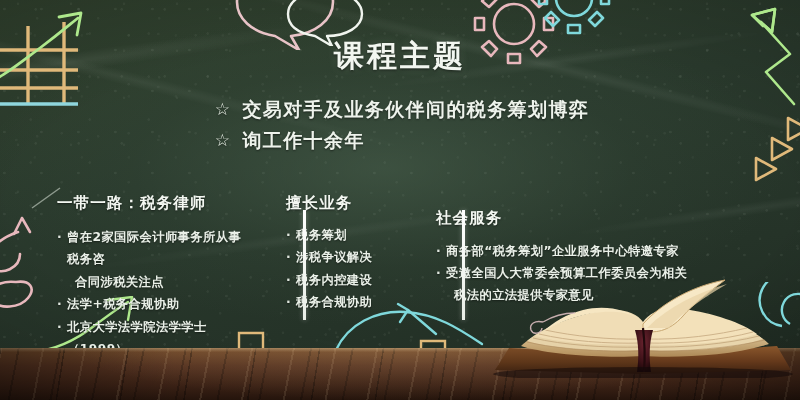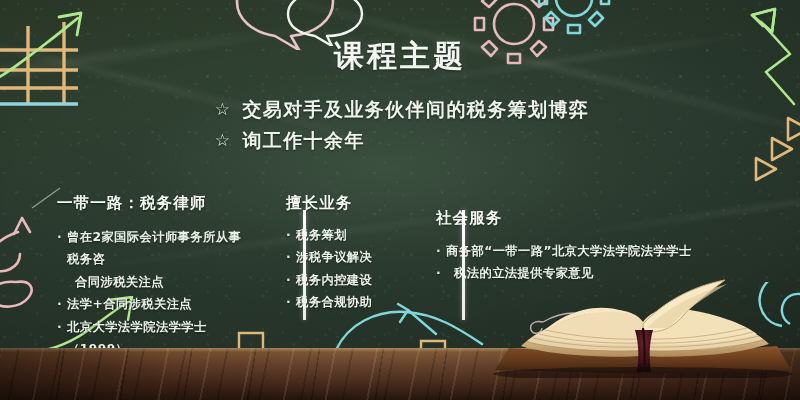--- a/index.html
+++ b/index.html
@@ -301,21 +301,21 @@
       <ul class="bullets">
         <li>
           <span class="dot">·</span>
           <span class="txt">
             <span>曾在2家国际会计师事务所从事税务咨</span>
             <span class="l2">合同涉税关注点</span>
           </span>
         </li>
         <li>
           <span class="dot">·</span>
-          <span class="txt">法学+合同涉税关注点</span>
+          <span class="txt">法学+税务合规协助</span>
         </li>
         <li>
           <span class="dot">·</span>
           <span class="txt">北京大学法学院法学学士（1999）</span>
         </li>
       </ul>
     </div>
 
     <div class="col" id="col-2">
       <div class="col-head">擅长业务</div>
@@ -337,25 +337,26 @@
           <span class="txt">税务合规协助</span>
         </li>
       </ul>
     </div>
 
     <div class="col" id="col-3">
       <div class="col-head">社会服务</div>
       <ul class="bullets">
         <li>
           <span class="dot">·</span>
-          <span class="txt">商务部“一带一路”北京大学法学院法学学士</span>
+          <span class="txt">商务部“税务筹划”企业服务中心特邀专家</span>
         </li>
         <li>
           <span class="dot">·</span>
           <span class="txt">
+            <span>受邀全国人大常委会预算工作委员会为相关</span>
             <span class="l2">税法的立法提供专家意见</span>
           </span>
         </li>
       </ul>
     </div>
 
     <div class="divider" id="div-1"></div>
     <div class="divider" id="div-2"></div>
   </div>
 

